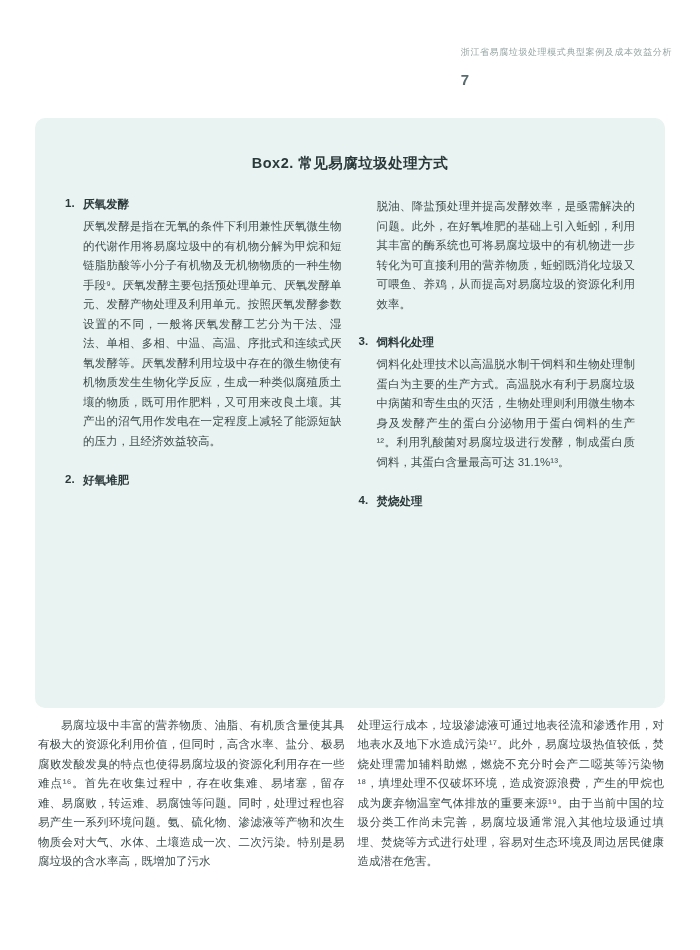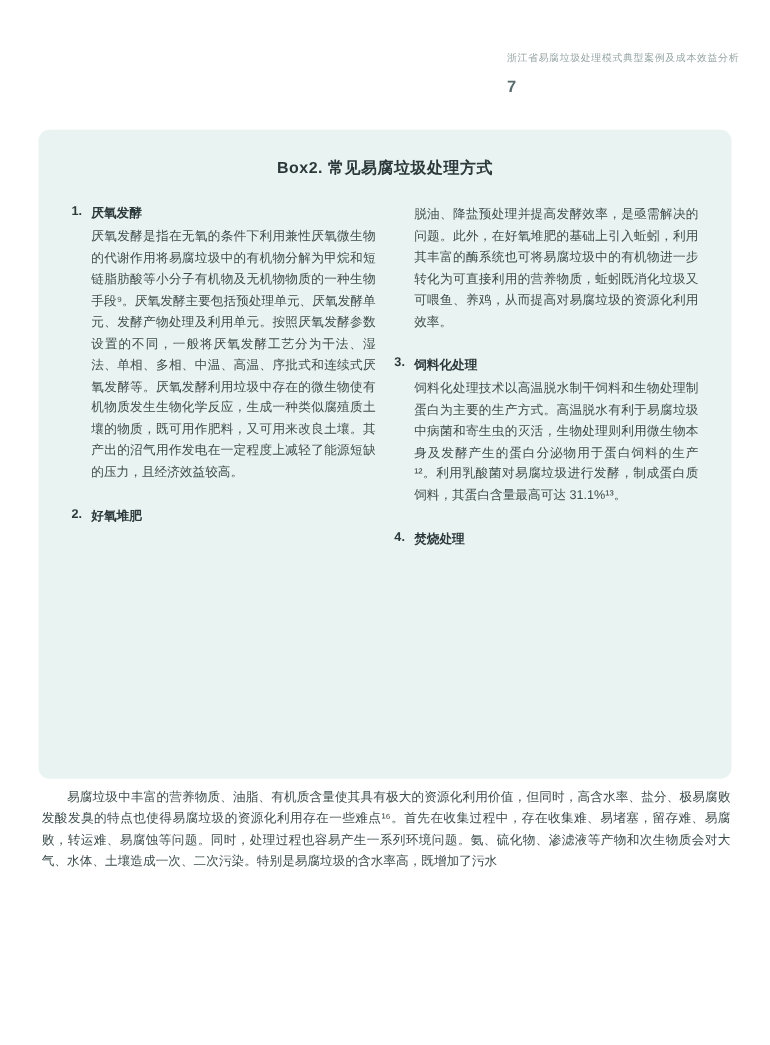--- a/index.html
+++ b/index.html
@@ -25,21 +25,21 @@
     font-size: 15px; font-weight: bold; color: #5a6b6d;
   }
 
   
   .box {
     position: absolute; left: 35px; top: 118px;
     width: 630px; height: 590px;
     background: #e9f3f1;
     border-radius: 10px;
     box-sizing: border-box;
-    padding: 23px 30px 0 30px;
+    padding: 34px 30px 0 30px;
   }
   .box-title {
     text-align: center; font-weight: bold;
     font-size: 14.5px; color: #2b393b;
     margin: 2px 0 24px 0;
     letter-spacing: 0.5px;
   }
   .box-cols { display: flex; gap: 17px; }
   .box-col { flex: 1; min-width: 0; }
 
@@ -129,15 +129,18 @@
         </div>
 
       </div>
     </div>
   </div>
 
   <div class="body-cols">
     <div class="body-col">
       <p class="body-par indent-first">易腐垃圾中丰富的营养物质、油脂、有机质含量使其具有极大的资源化利用价值，但同时，高含水率、盐分、极易腐败发酸发臭的特点也使得易腐垃圾的资源化利用存在一些难点¹⁶。首先在收集过程中，存在收集难、易堵塞，留存难、易腐败，转运难、易腐蚀等问题。同时，处理过程也容易产生一系列环境问题。氨、硫化物、渗滤液等产物和次生物质会对大气、水体、土壤造成一次、二次污染。特别是易腐垃圾的含水率高，既增加了污水</p>
     </div>
+    <div class="body-col">
+      <p class="body-par">处理运行成本，垃圾渗滤液可通过地表径流和渗透作用，对地表水及地下水造成污染¹⁷。此外，易腐垃圾热值较低，焚烧处理需加辅料助燃，燃烧不充分时会产二噁英等污染物¹⁸，填埋处理不仅破坏环境，造成资源浪费，产生的甲烷也成为废弃物温室气体排放的重要来源¹⁹。由于当前中国的垃圾分类工作尚未完善，易腐垃圾通常混入其他垃圾通过填埋、焚烧等方式进行处理，容易对生态环境及周边居民健康造成潜在危害。</p>
+    </div>
   </div>
 
 </div>
 
 </body></html>

